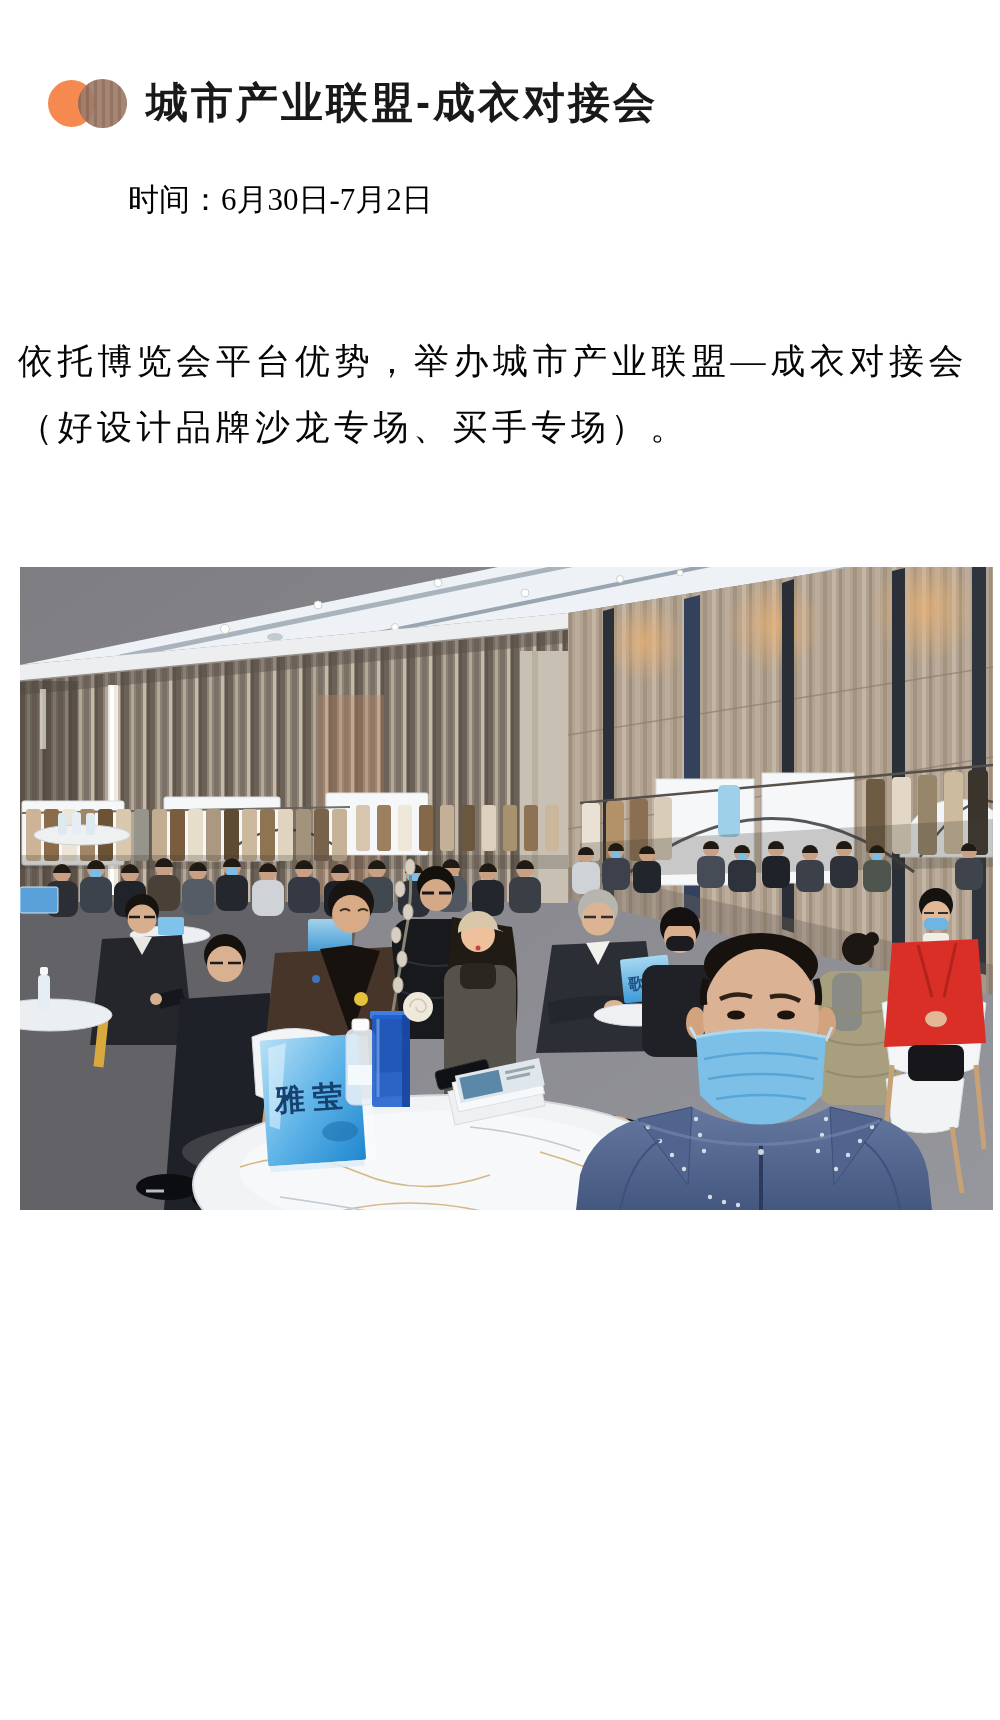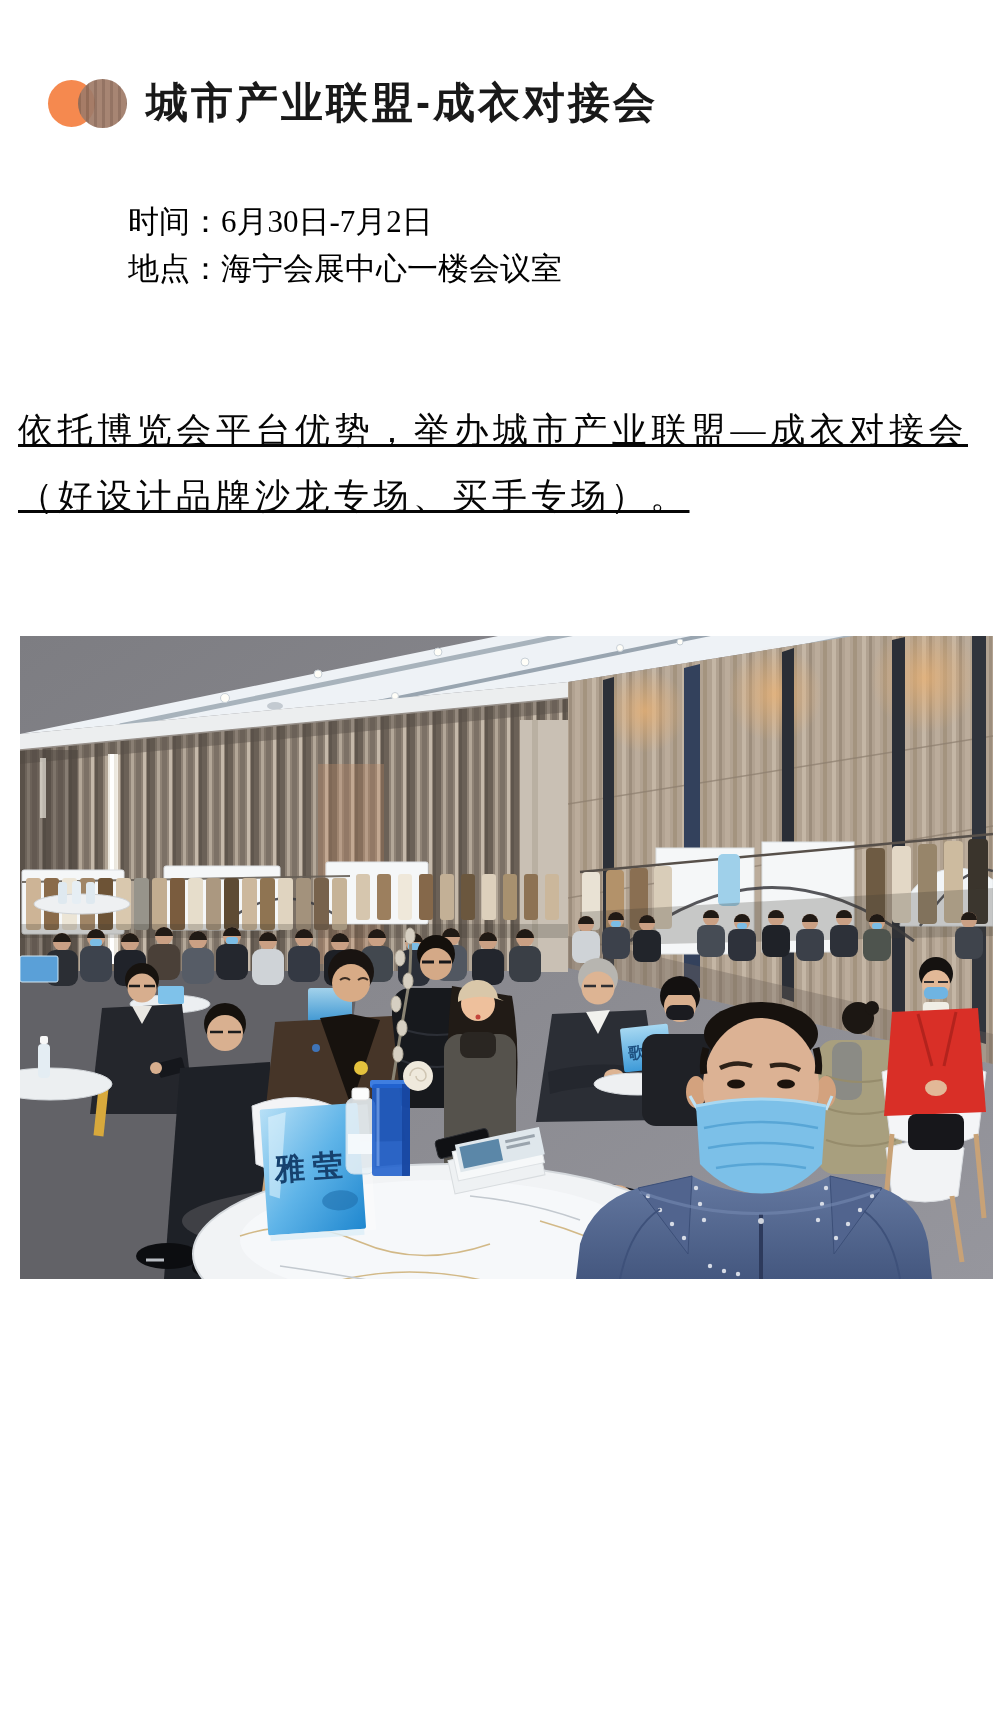--- a/index.html
+++ b/index.html
@@ -5,44 +5,43 @@
   html,body{margin:0;padding:0;background:#fff;}
   body{width:1000px;min-height:1720px;color:#111;overflow-x:hidden;}
   .article{width:988px;}
   .header{display:flex;align-items:center;gap:18px;padding:78px 0 0 48px;}
   .logo{position:relative;width:80px;height:50px;flex:none;}
   .logo .c1{position:absolute;left:0;top:2px;width:47px;height:47px;border-radius:50%;background:#F5894F;}
   .logo .c2{position:absolute;left:30px;top:1px;width:49px;height:49px;border-radius:50%;
             background:#A17C69;opacity:.93;
             background-image:repeating-linear-gradient(90deg,rgba(101,72,58,.35) 0 3px,rgba(0,0,0,0) 3px 8px);}
   h1.title{margin:0;font:700 42px/1.15 "Liberation Sans",sans-serif;letter-spacing:3px;color:#191919;}
-  .meta{margin:70px 0 0 128px;font:400 31px/47px "Liberation Serif",serif;color:#000;}
+  .meta{margin:48px 0 0 128px;font:400 31px/47px "Liberation Serif",serif;color:#000;}
   .body-text{padding:0 20px 0 18px;font:400 35px/66px "Liberation Serif",serif;color:#060606;}
   p.para{margin:0;text-align:justify;letter-spacing:4.5px;}
-  #p1{margin-top:106px;text-decoration:underline;}
+  #p1{margin-top:106px;}
   #p2{margin-top:92px;}
   figure.photo{margin:106px 0 0 20px;width:973px;height:643px;padding:0;line-height:0;}
   figure.photo svg{display:block;width:973px;height:643px;font-family:"Liberation Sans",sans-serif;}
 </style>
 </head>
 <body>
 
 <div class="article">
 
   <div class="header">
     <span class="logo">
       <span class="c1"></span>
       <span class="c2"></span>
     </span>
     <h1 class="title">城市产业联盟-成衣对接会</h1>
   </div>
 
   <div class="meta">
     <div>时间：6月30日-7月2日</div>
-    <div>地点：海宁会展中心一楼会议室</div>
   </div>
 
   <div class="body-text">
     <p class="para" id="p1">依托博览会平台优势，举办城市产业联盟—成衣对接会（好设计品牌沙龙专场、买手专场）。</p>
   </div>
 
   <figure class="photo">
   <svg viewBox="0 0 973 643" xmlns="http://www.w3.org/2000/svg">
     <defs>
       <linearGradient id="floorG" x1="0" y1="0" x2="1" y2="1">

